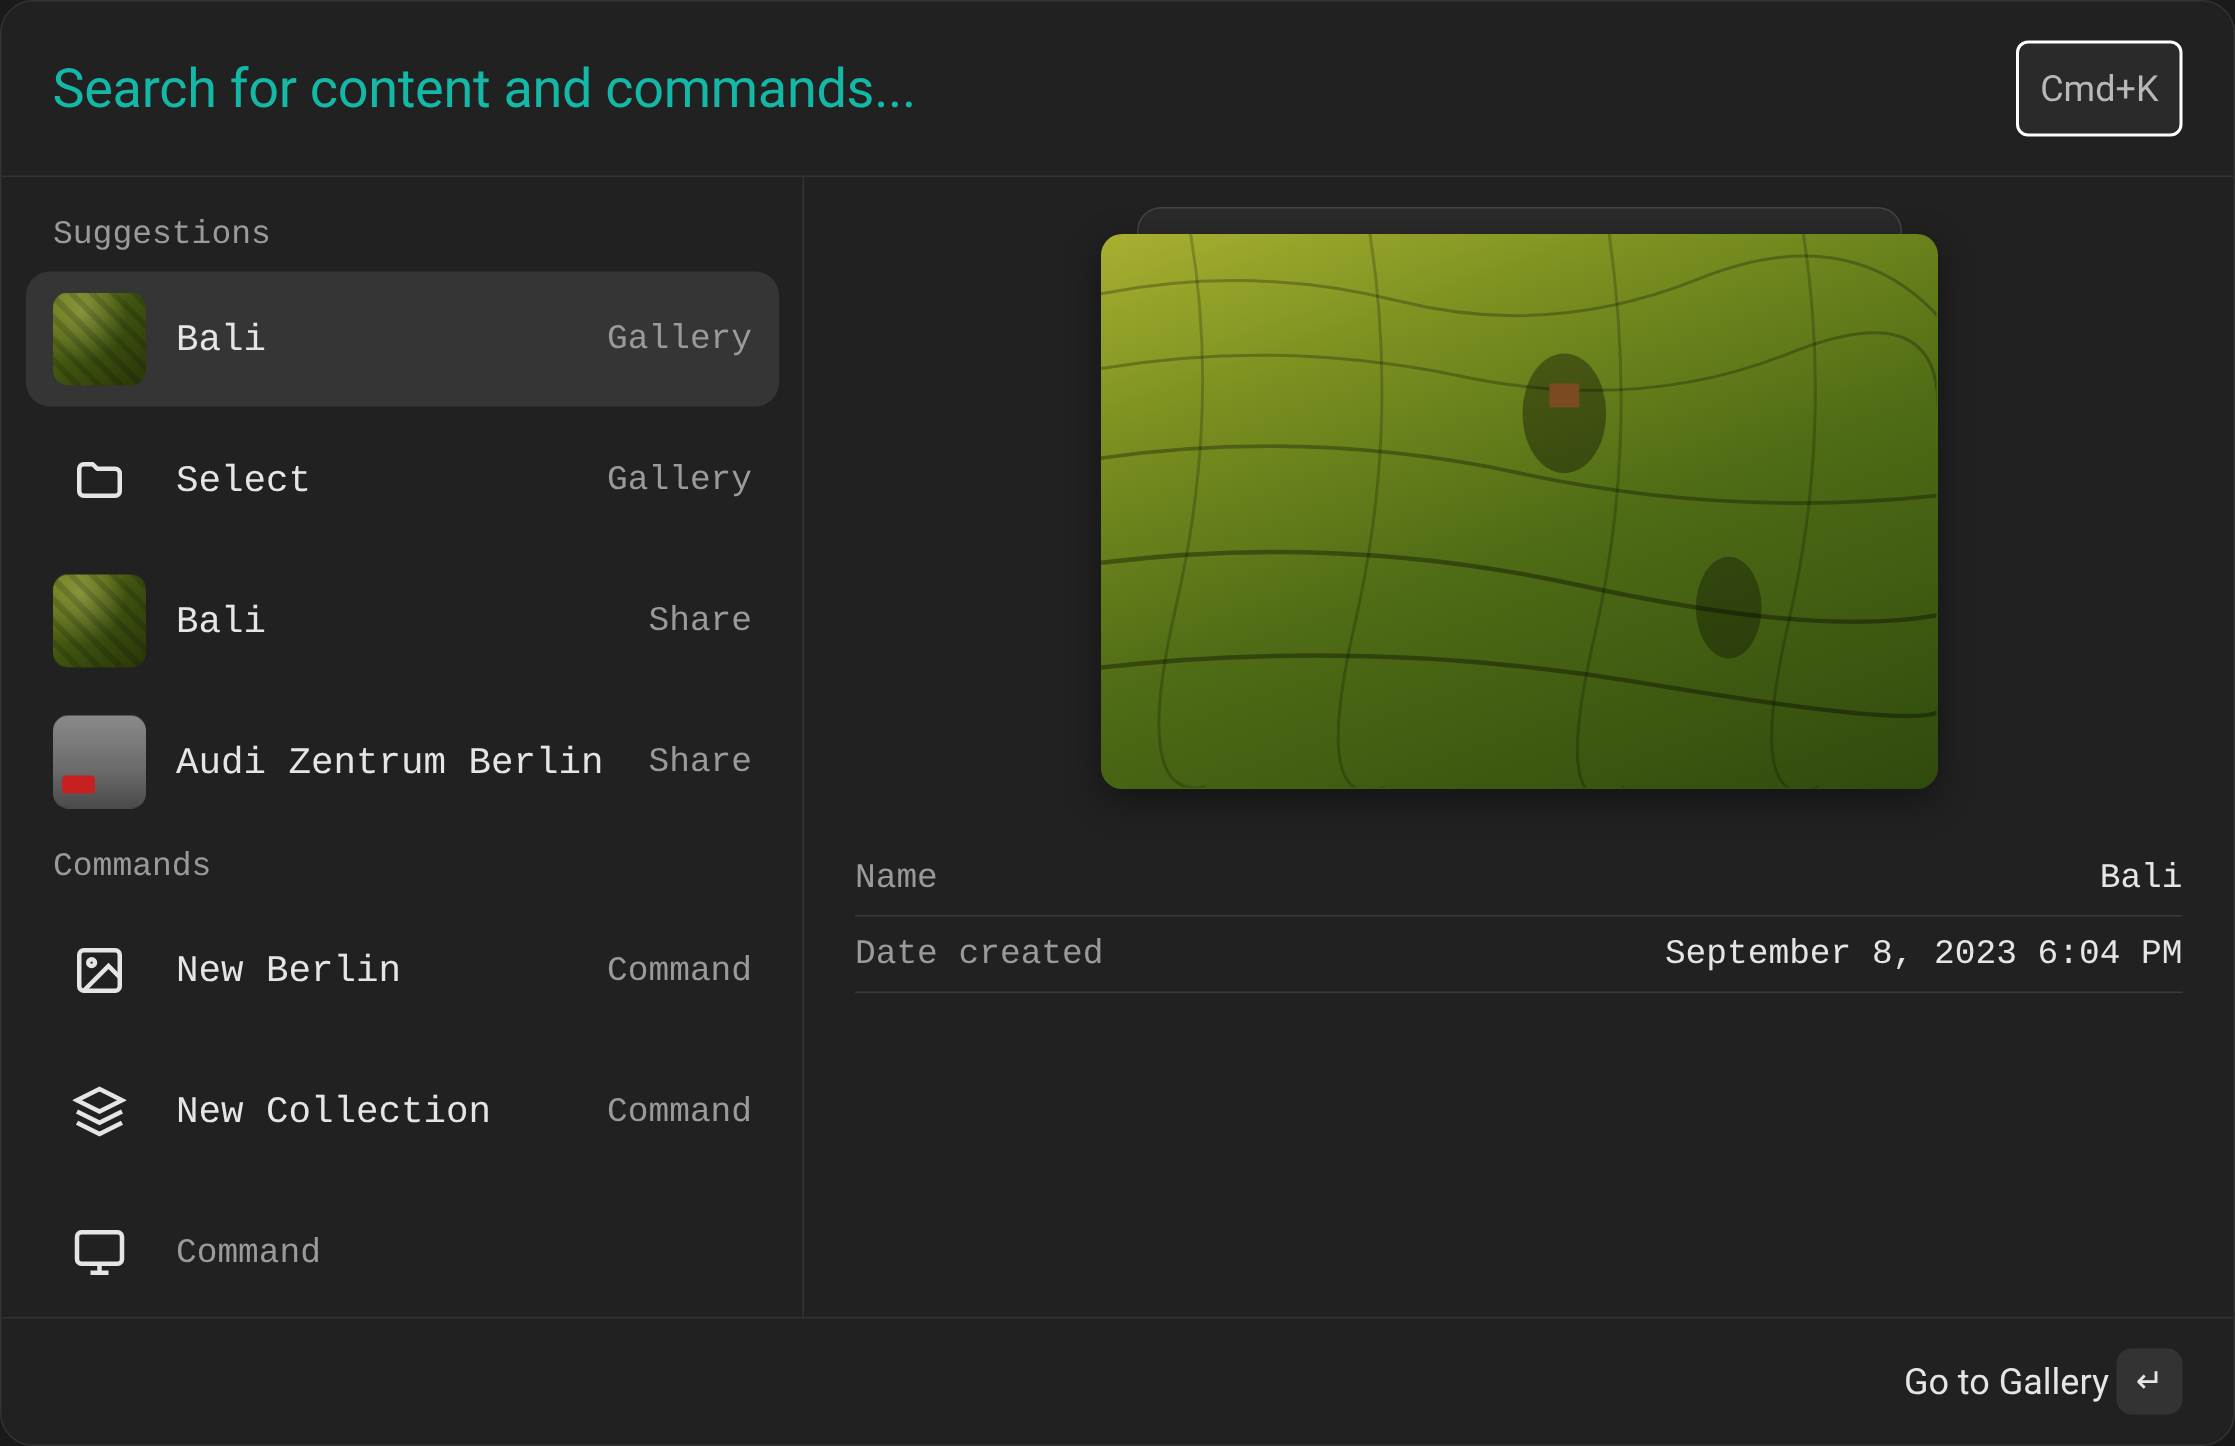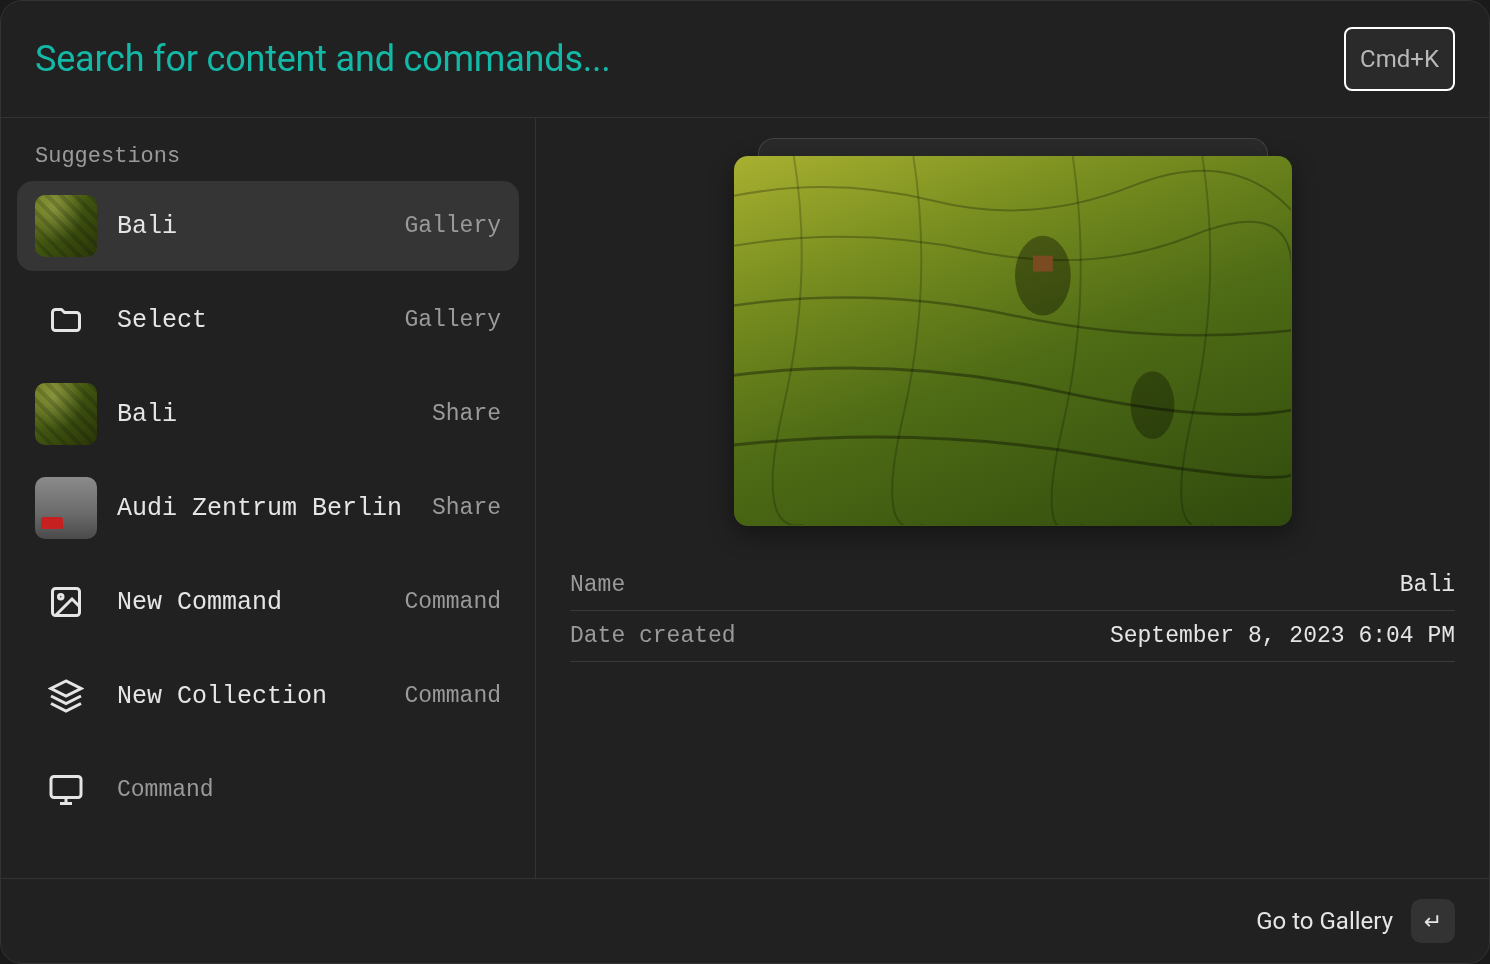--- a/index.html
+++ b/index.html
@@ -183,21 +183,21 @@
     .meta-val {
       font-size: 23px;
       color: #e5e5e5;
     }
     .footer {
       border-top: 1px solid #333;
       display: flex;
       justify-content: flex-end;
       align-items: center;
       padding: 20px 34px;
-      gap: 18px;
+      gap: 5px;
     }
     .footer-action {
       font-size: 24px;
       color: #e5e5e5;
     }
     .enter-key {
       width: 44px;
       height: 44px;
       background: #333;
       border-radius: 10px;
@@ -260,30 +260,31 @@
         <div class="item-label">Bali</div>
         <div class="item-tag">Share</div>
       </div>
 
       <div class="item">
         <div class="thumb audi"></div>
         <div class="item-label">Audi Zentrum Berlin</div>
         <div class="item-tag">Share</div>
       </div>
 
+      <div class="section-title">Commands</div>
 
       <div class="item">
         <div class="cmd-icon">
           <svg viewBox="0 0 24 24">
               <rect x="3" y="3" width="18" height="18" rx="2"></rect>
               <circle cx="8.5" cy="8.5" r="1.5"></circle>
               <path d="M21 15l-5-5L5 21"></path>
             </svg>
         </div>
-        <div class="item-label">New Command</div>
+        <div class="item-label">New Berlin</div>
         <div class="item-tag">Command</div>
       </div>
 
       <div class="item">
         <div class="cmd-icon">
           <svg viewBox="0 0 24 24">
               <polygon points="12 2 2 7 12 12 22 7 12 2"></polygon>
               <polyline points="2 12 12 17 22 12"></polyline>
               <polyline points="2 17 12 22 22 17"></polyline>
             </svg>

